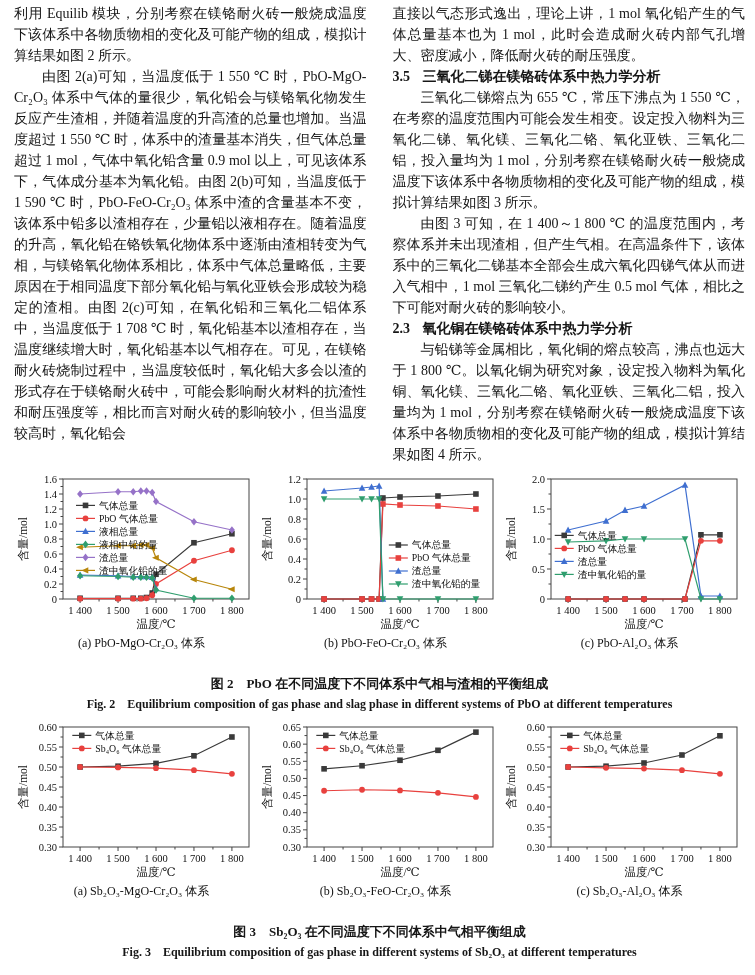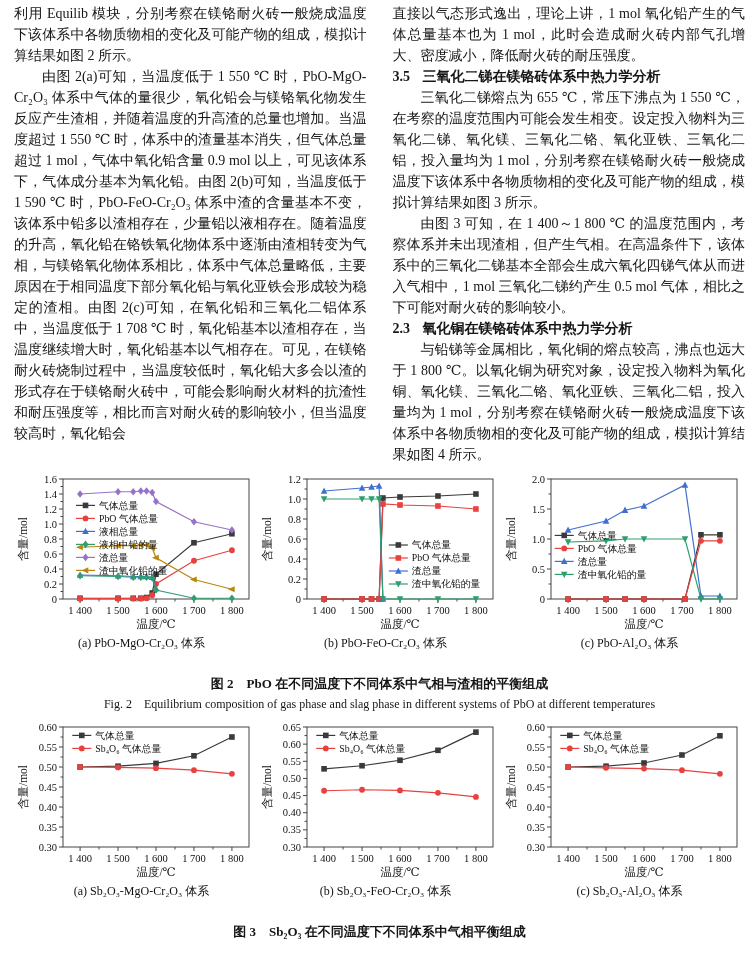--- a/index.html
+++ b/index.html
@@ -12,21 +12,21 @@
   .columns{display:flex;gap:26px;}
   .col{flex:1;font-size:14px;line-height:21px;text-align:justify;}
   .col p{margin:0;text-indent:2em;}
   .col p.noindent{text-indent:0;}
   .sec-heading{font-size:14px;line-height:21px;font-weight:bold;margin:0;display:flex;}
   .sec-heading .num{margin-right:0.9em;}
   .figure{margin-top:6px;}
   .chart-row{display:flex;justify-content:space-between;padding:0 1px;}
   .chart-cell svg text{font-family:"Liberation Serif","DejaVu Serif",serif;}
   .caption-cn{font-size:13px;font-weight:bold;text-align:center;margin-top:10px;}
-  .caption-en{font-size:12px;font-weight:normal;text-align:center;margin-top:3px;}
+  .caption-en{font-size:12px;font-weight:bold;text-align:center;margin-top:3px;}
 </style>
 </head>
 <body>
 
 <div class="page">
   <div class="columns">
     <div class="col">
       <p class="noindent">利用 Equilib 模块，分别考察在镁铬耐火砖一般烧成温度下该体系中各物质物相的变化及可能产物的组成，模拟计算结果如图 2 所示。</p>
       <p>由图 2(a)可知，当温度低于 1 550 ℃ 时，PbO-MgO-Cr₂O₃ 体系中气体的量很少，氧化铅会与镁铬氧化物发生反应产生渣相，并随着温度的升高渣的总量也增加。当温度超过 1 550 ℃ 时，体系中的渣量基本消失，但气体总量超过 1 mol，气体中氧化铅含量 0.9 mol 以上，可见该体系下，气体成分基本为氧化铅。由图 2(b)可知，当温度低于 1 590 ℃ 时，PbO-FeO-Cr₂O₃ 体系中渣的含量基本不变，该体系中铅多以渣相存在，少量铅以液相存在。随着温度的升高，氧化铅在铬铁氧化物体系中逐渐由渣相转变为气相，与镁铬氧化物体系相比，体系中气体总量略低，主要原因在于相同温度下部分氧化铅与氧化亚铁会形成较为稳定的渣相。由图 2(c)可知，在氧化铅和三氧化二铝体系中，当温度低于 1 708 ℃ 时，氧化铅基本以渣相存在，当温度继续增大时，氧化铅基本以气相存在。可见，在镁铬耐火砖烧制过程中，当温度较低时，氧化铅大多会以渣的形式存在于镁铬耐火砖中，可能会影响耐火材料的抗渣性和耐压强度等，相比而言对耐火砖的影响较小，但当温度较高时，氧化铅会</p>
     </div>
@@ -512,14 +512,15 @@
             <line x1="57.3" y1="16.4" x2="76.3" y2="16.4" stroke="#3a3a3a" stroke-width="1.2"></line>
             <rect x="64" y="13.599999999999998" width="5.6" height="5.6" fill="#3a3a3a"></rect>
             <text x="80.3" y="19.7" font-size="9.8" fill="#111">气体总量</text>
             <line x1="57.3" y1="29.4" x2="76.3" y2="29.4" stroke="#e8413e" stroke-width="1.2"></line>
             <circle cx="66.8" cy="29.4" r="2.9" fill="#e8413e"></circle>
             <text x="80.3" y="32.699999999999996" font-size="9.8" fill="#111">Sb₄O₆ 气体总量</text>
             <text x="126.5" y="176" text-anchor="middle" font-size="12" fill="#111">(c) Sb₂O₃-Al₂O₃ 体系</text>
           </svg></div>
       </div>
     <div class="caption-cn">图 3　Sb₂O₃ 在不同温度下不同体系中气相平衡组成</div>
+    <div class="caption-en">Fig. 3　Equilibrium composition of gas phase in different systems of Sb₂O₃ at different temperatures</div>
   </div>
 </div>
 
 </body></html>

